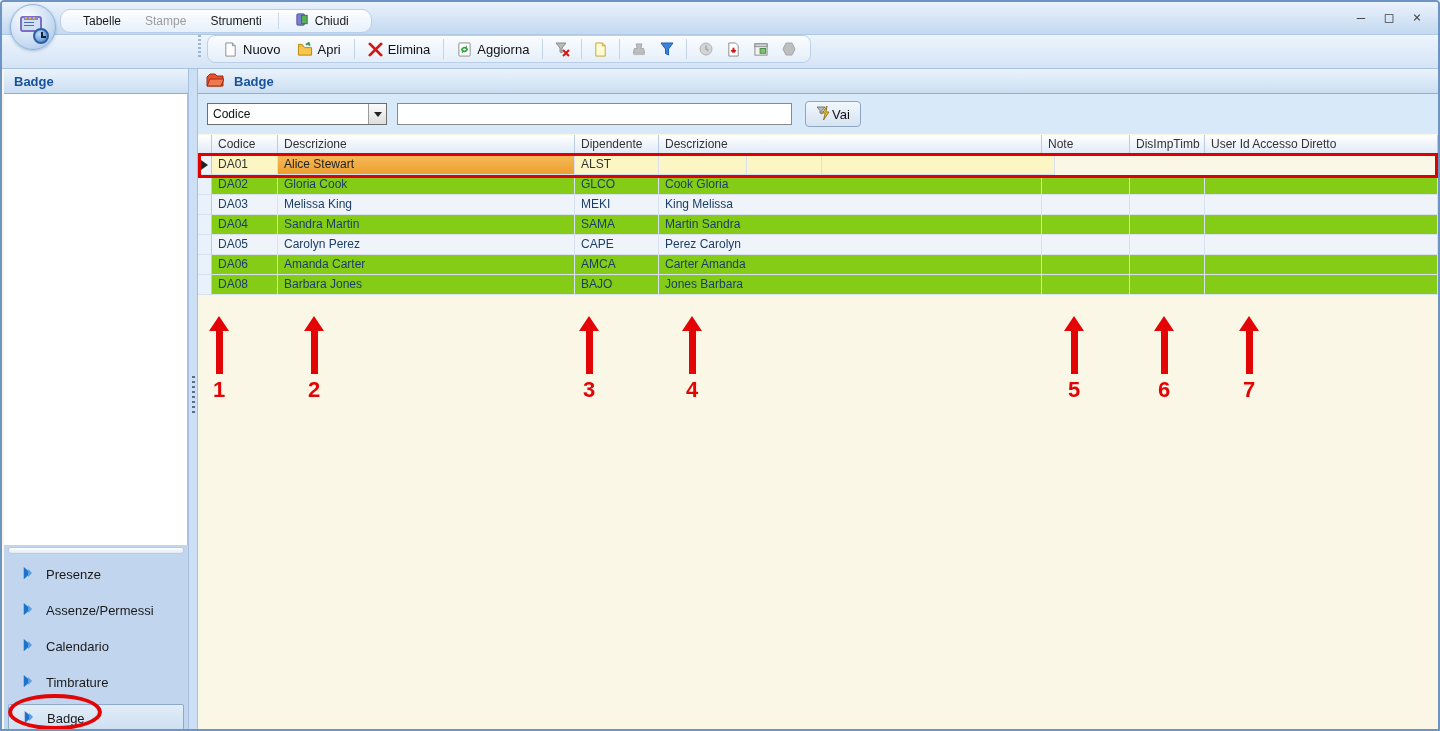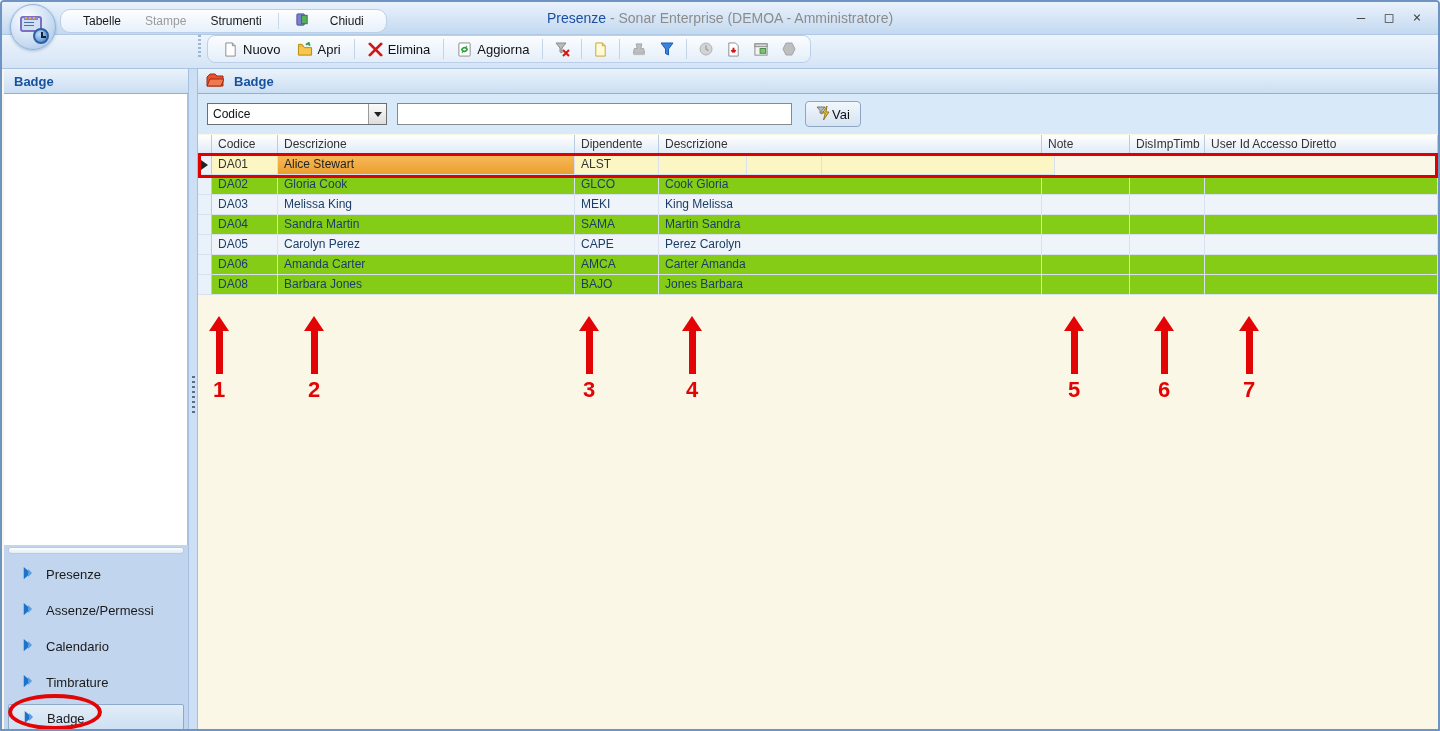--- a/index.html
+++ b/index.html
@@ -26,21 +26,21 @@
   .app-clock { position:absolute; right:6px; bottom:5px; width:16px; height:16px; border-radius:50%;
     background:radial-gradient(circle at 35% 35%, #BFDCFA, #3E7BC8); border:2px solid #2F5FA0; }
   .app-clock::before { content:""; position:absolute; left:6px; top:2px; width:2px; height:6px; background:#123; }
   .app-clock::after { content:""; position:absolute; left:6px; top:6px; width:5px; height:2px; background:#123; }
 
   .menu-group { position:absolute; left:58px; top:7px; height:24px; display:flex; align-items:center;
     background:linear-gradient(#FDFEFF,#E6F0FB); border:1px solid #B9CFE8; border-radius:10px; padding:0 10px; }
   .menu-item { padding:2px 12px; font-size:12px; color:#1A1A1A; cursor:default; }
   .menu-item.disabled { color:#9B9B9B; }
   .menu-sep { width:1px; height:16px; background:#C9D9EB; margin:0 4px; }
-  .menu-item.with-icon { display:flex; align-items:center; gap:20px; }
+  .menu-item.with-icon { display:flex; align-items:center; gap:5px; }
 
   .window-title { position:absolute; left:0; right:0; top:8px; text-align:center; font-size:14px;
     pointer-events:none; }
   .window-title .t1 { color:#1D4FA0; }
   .window-title .t2 { color:#8C8C8C; }
 
   .win-controls { position:absolute; right:12px; top:6px; display:flex; gap:10px; }
   .win-btn { width:18px; height:18px; display:flex; align-items:center; justify-content:center;
     font-size:14px; color:#444; font-family:"DejaVu Sans Mono", monospace; cursor:default; }
 
@@ -147,23 +147,20 @@
       <div class="menu-item with-icon">
         <span>
           <svg width="15" height="15" viewBox="0 0 16 16">
               <rect x="2" y="2" width="8" height="12" rx="1" fill="#7B7FD0" stroke="#4A4E9E"></rect>
               <rect x="7" y="3.5" width="6" height="9" fill="#58B058" stroke="#2E7A34"></rect>
             </svg>
         </span>
         <span>Chiudi</span>
       </div>
     </div>
-    <div class="window-title">
-      <span class="t1">Presenze</span><span class="t2"> - Sonar Enterprise (DEMOA - Amministratore)</span>
-    </div>
     <div class="win-controls">
       <div class="win-btn">–</div>
       <div class="win-btn">□</div>
       <div class="win-btn">×</div>
     </div>
   </div>
 
   <div class="toolbar">
     <div class="tb-grip"></div>
     <div class="tb-box">

